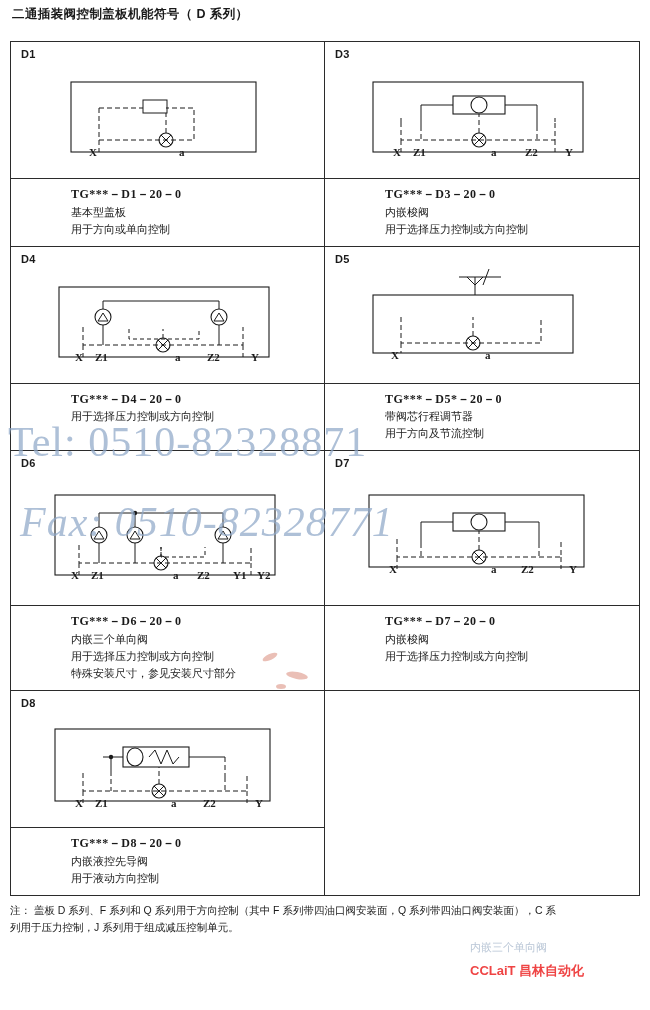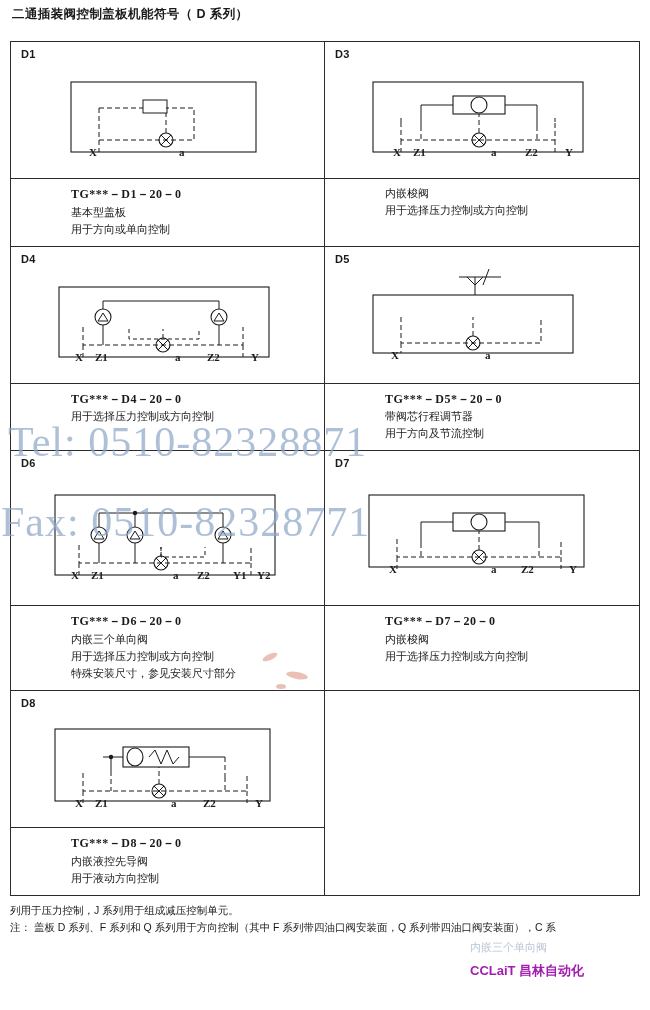--- a/index.html
+++ b/index.html
@@ -79,26 +79,26 @@
   .wm-line {
     position: absolute;
     color: #8fa8c8;
     opacity: 0.72;
     font-family: "Liberation Serif", serif;
     font-size: 42px;
     letter-spacing: 1px;
     white-space: nowrap;
   }
   .wm1 { left: 8px; top: 418px; }
-  .wm2 { left: 1px; top: 498px; }
+  .wm2 { left: 20px; top: 498px; font-style: italic; }
   .wm-brand {
     position: absolute;
     left: 470px; top: 962px;
     font-size: 13px;
-    color: #a21caf;
+    color: #ef4444;
     font-family: "Liberation Sans", sans-serif;
     white-space: nowrap;
   }
   .wm-cc { font-weight: bold; }
   .wm-faint {
     position: absolute;
     left: 470px; top: 940px;
     font-size: 11px;
     color: #b9c6d6;
     white-space: nowrap;
@@ -184,20 +184,21 @@
             <line x1="159" y1="75" x2="149" y2="85" stroke="#1a1a1a" stroke-width="1"></line>
             <line x1="154" y1="73" x2="154" y2="54" stroke="#1a1a1a" stroke-width="1" stroke-dasharray="5,3"></line>
             <text class="lbl" x="68" y="96">X</text>
             <text class="lbl" x="88" y="96">Z1</text>
             <text class="lbl" x="166" y="96">a</text>
             <text class="lbl" x="200" y="96">Z2</text>
             <text class="lbl" x="240" y="96">Y</text>
           </svg>
         </div>
         <div class="captions">
+          <div class="mono">TG***－D3－20－0</div>
           <div>内嵌梭阀</div>
           <div>用于选择压力控制或方向控制</div>
         </div>
       </div>
     </div>
 
     <div class="row">
 
       <div class="cell">
         <div class="code">D4</div>
@@ -388,22 +389,22 @@
           <div>用于液动方向控制</div>
         </div>
       </div>
 
       <div class="cell"></div>
     </div>
 
   </div>
 
   <div class="note">
+    <div>注： 盖板 D 系列、F 系列和 Q 系列用于方向控制（其中 F 系列带四油口阀安装面，Q 系列带四油口阀安装面），C 系</div>
     <div>列用于压力控制，J 系列用于组成减压控制单元。</div>
-    <div>注： 盖板 D 系列、F 系列和 Q 系列用于方向控制（其中 F 系列带四油口阀安装面，Q 系列带四油口阀安装面），C 系</div>
   </div>
 
   <div class="smudge" style="left:262px; top:654px; width:16px; height:6px; transform:rotate(-25deg);"></div>
   <div class="smudge" style="left:286px; top:672px; width:22px; height:7px; transform:rotate(10deg);"></div>
   <div class="smudge" style="left:276px; top:684px; width:10px; height:5px;"></div>
 
   <div class="watermark">
     <div class="wm-line wm1">Tel: 0510-82328871</div>
     <div class="wm-line wm2">Fax: 0510-82328771</div>
     <div class="wm-faint">内嵌三个单向阀</div>

